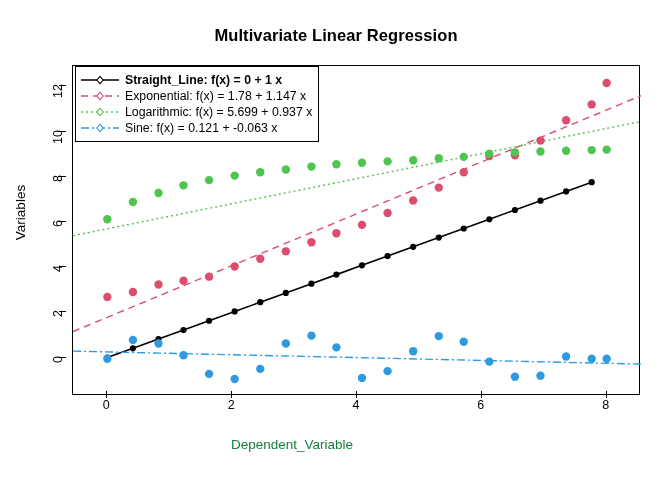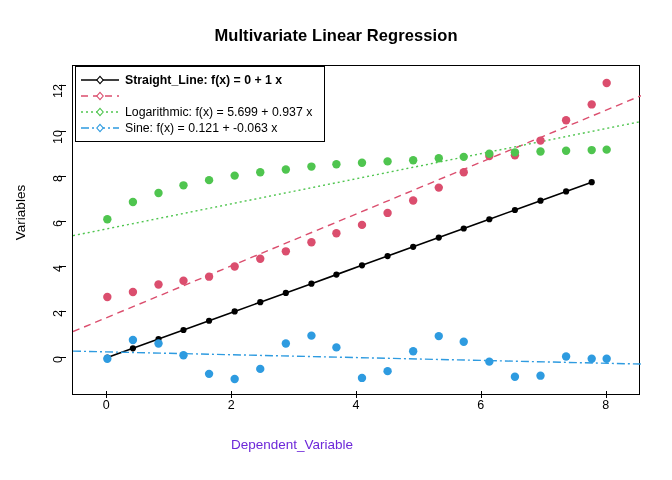--- a/index.html
+++ b/index.html
@@ -17,31 +17,31 @@
     border:1px solid #000;box-sizing:border-box;background:#fff;
   }
   #plot-canvas{position:absolute;left:0;top:0;width:568px;height:330px;}
   #y-axis-labels{position:absolute;left:20px;top:65px;width:46px;height:330px;}
   .ylab{position:absolute;right:8px;width:30px;text-align:right;font-size:12.5px;
         transform:rotate(-90deg);transform-origin:100% 50%;}
   #x-axis-labels{position:absolute;left:72px;top:398px;width:568px;height:22px;}
   .xlab{position:absolute;top:0;transform:translateX(-50%);font-size:12.5px;text-align:center;}
 
   #x-axis-title{
-    position:absolute;left:0;top:437px;width:584px;text-align:center;font-size:13.5px;color:#6d28d9;
+    position:absolute;left:0;top:437px;width:584px;text-align:center;font-size:13.5px;color:#15803d;
   }
   #y-axis-title{
     position:absolute;left:-30px;top:205px;width:100px;text-align:center;font-size:13.5px;color:#000;
     transform:rotate(-90deg);transform-origin:50% 50%;
   }
 
   
   #legend{
     position:absolute;left:75px;top:66px;background:#ffffff;
-    border:1px solid #000;padding:5px 12px 5px 5px;box-sizing:border-box;
+    border:1px solid #000;padding:5px 6px 5px 5px;box-sizing:border-box;
   }
   .legend-row{display:flex;align-items:center;height:16px;white-space:nowrap;}
   .legend-key{width:38px;height:14px;position:relative;flex:0 0 38px;}
   .legend-key svg{position:absolute;left:0;top:0;}
   .legend-text{font-size:12.3px;color:#000;padding-left:6px;font-family:"Liberation Sans",sans-serif;}
 </style>
 </head>
 <body>
 
 <div id="root">
@@ -182,20 +182,21 @@
         </span>
         <span class="legend-text" style="font-weight: bold;">Straight_Line:  f(x) = 0 + 1 x</span>
       </div>
       <div class="legend-row">
         <span class="legend-key">
           <svg width="38" height="14" viewBox="0 0 38 14">
             <line x1="0" y1="7" x2="38" y2="7" stroke="#DB4E6E" stroke-width="1.3" stroke-dasharray="7,5"></line>
             <path d="M19 3.4 L22.2 7 L19 10.6 L15.8 7 Z" fill="#ffffff" stroke="#DB4E6E" stroke-width="1.1"></path>
           </svg>
         </span>
+        <span class="legend-text">Exponential:  f(x) = 1.78 + 1.147 x</span>
       </div>
       <div class="legend-row">
         <span class="legend-key">
           <svg width="38" height="14" viewBox="0 0 38 14">
             <line x1="0" y1="7" x2="38" y2="7" stroke="#4FC54F" stroke-width="1.3" stroke-dasharray="2,3"></line>
             <path d="M19 3.4 L22.2 7 L19 10.6 L15.8 7 Z" fill="#ffffff" stroke="#4FC54F" stroke-width="1.1"></path>
           </svg>
         </span>
         <span class="legend-text">Logarithmic:  f(x) = 5.699 + 0.937 x</span>
       </div>

